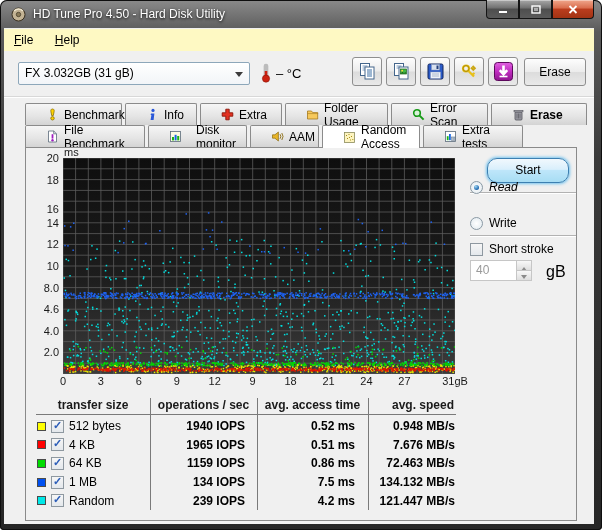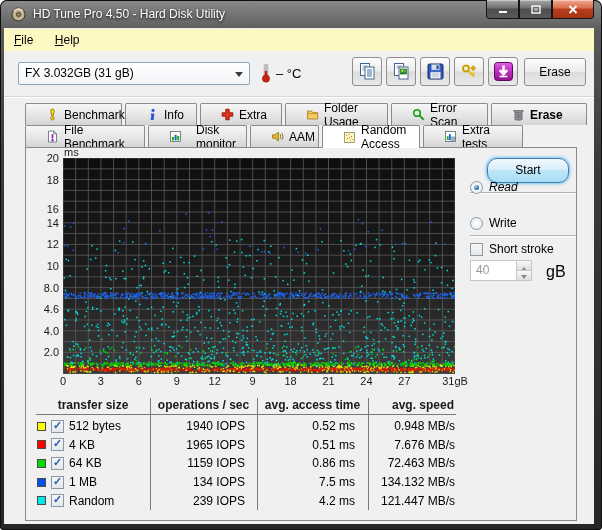--- a/index.html
+++ b/index.html
@@ -84,21 +84,21 @@
   .vline{position:absolute;top:0;height:112px;border-left:1px solid #7a7a7a;}
   .tbody{position:absolute;left:0;top:19px;width:420px;}
   .trow{display:flex;height:18.6px;align-items:center;}
   .c1{width:114px;display:flex;align-items:center;gap:5px;padding-left:1px;}
   .c2{width:107px;text-align:right;padding-right:12px;}
   .c3{width:111px;text-align:right;padding-right:13px;}
   .c4{width:88px;text-align:right;padding-right:1px;}
   .th.c1{justify-content:center;padding-left:0;}
   .th.c2,.th.c3{text-align:center;padding-right:0;}
   .th.c4{padding-right:2px;}
-  .bold{font-weight:normal;}
+  .bold{font-weight:bold;}
   .swatch{width:9px;height:9px;border:1px solid #4a4a4a;flex:none;}
   .row-check{width:13px;height:13px;flex:none;position:relative;border:1px solid #8e98a0;background:linear-gradient(#f6f6f6,#e4e8ec);}
   .row-check.on::after{content:"\2713";position:absolute;left:1px;top:-2px;font-size:11px;font-weight:bold;color:#2d5eb8;}
 </style>
 </head>
 <body>
 
 <div class="window">
 
   <div class="titlebar">

